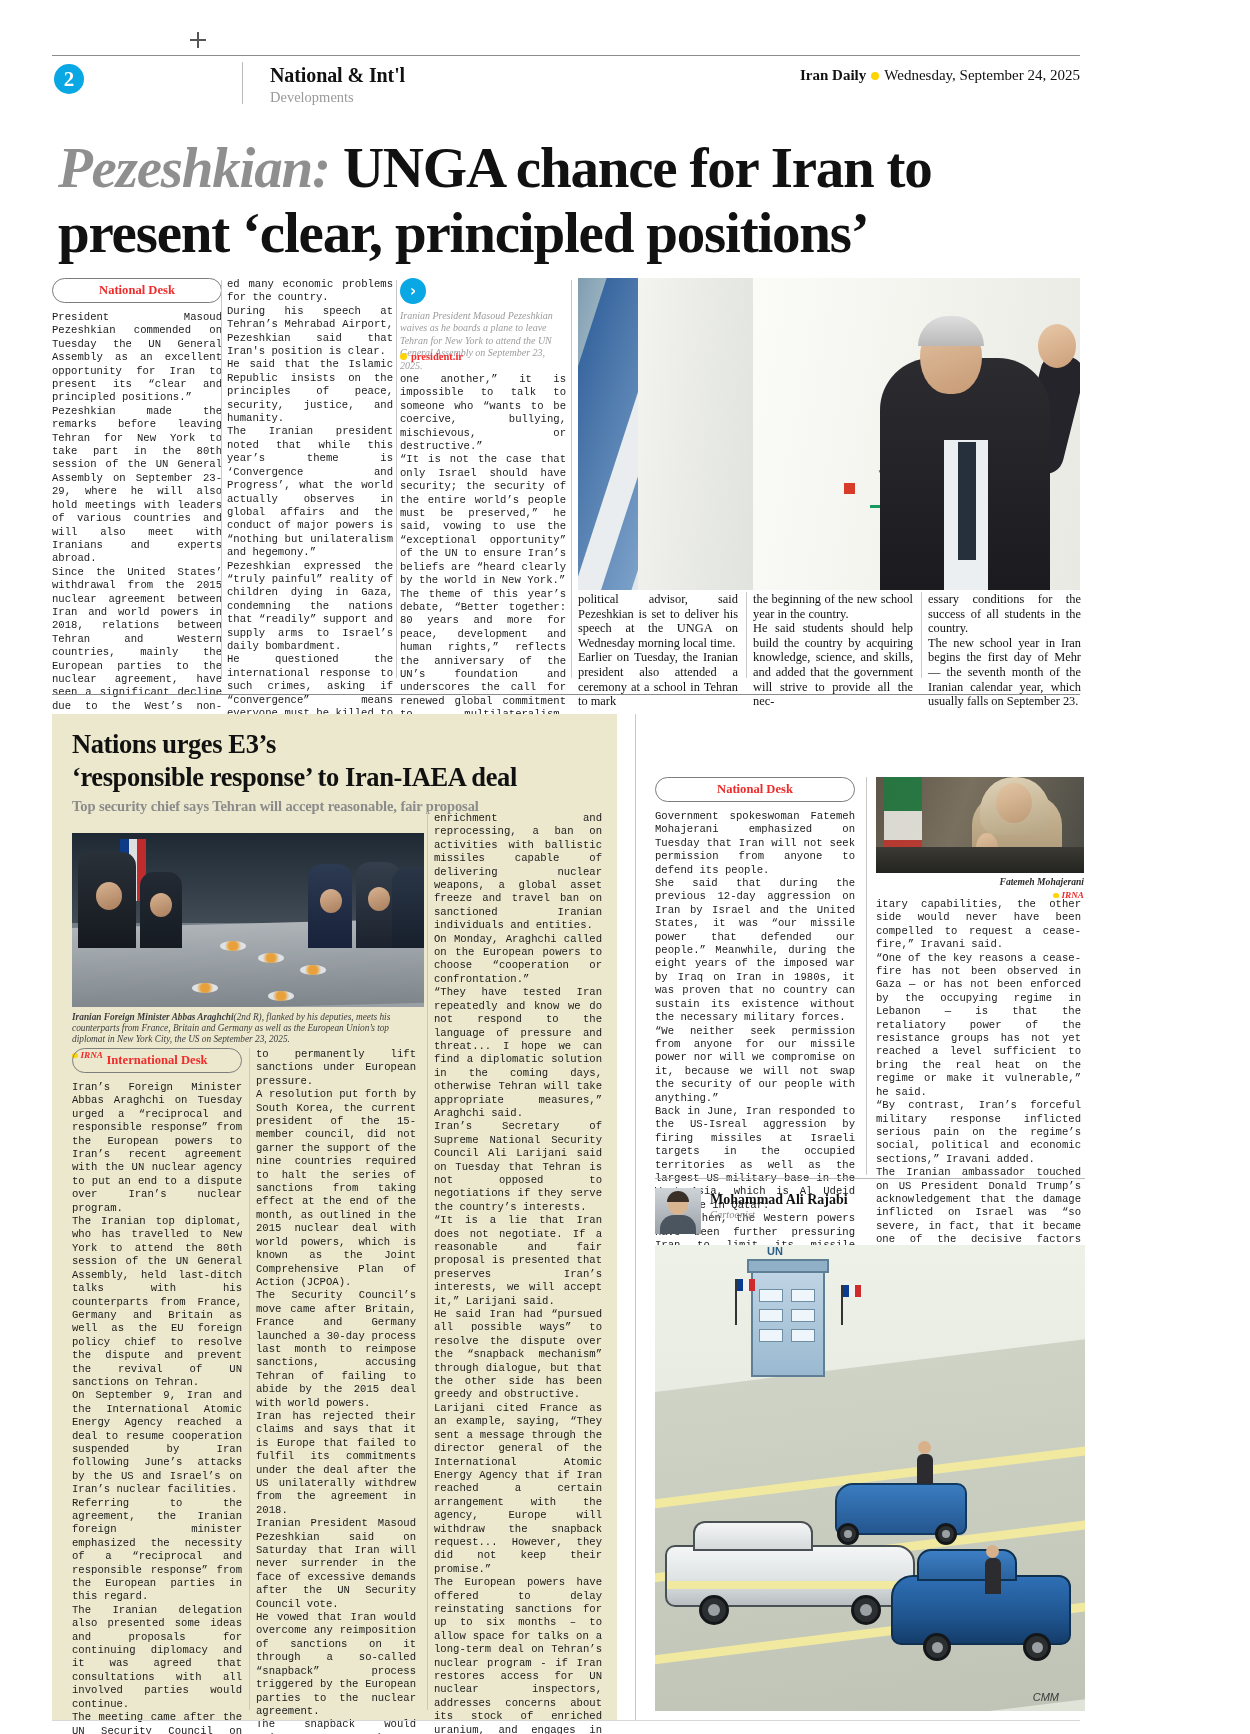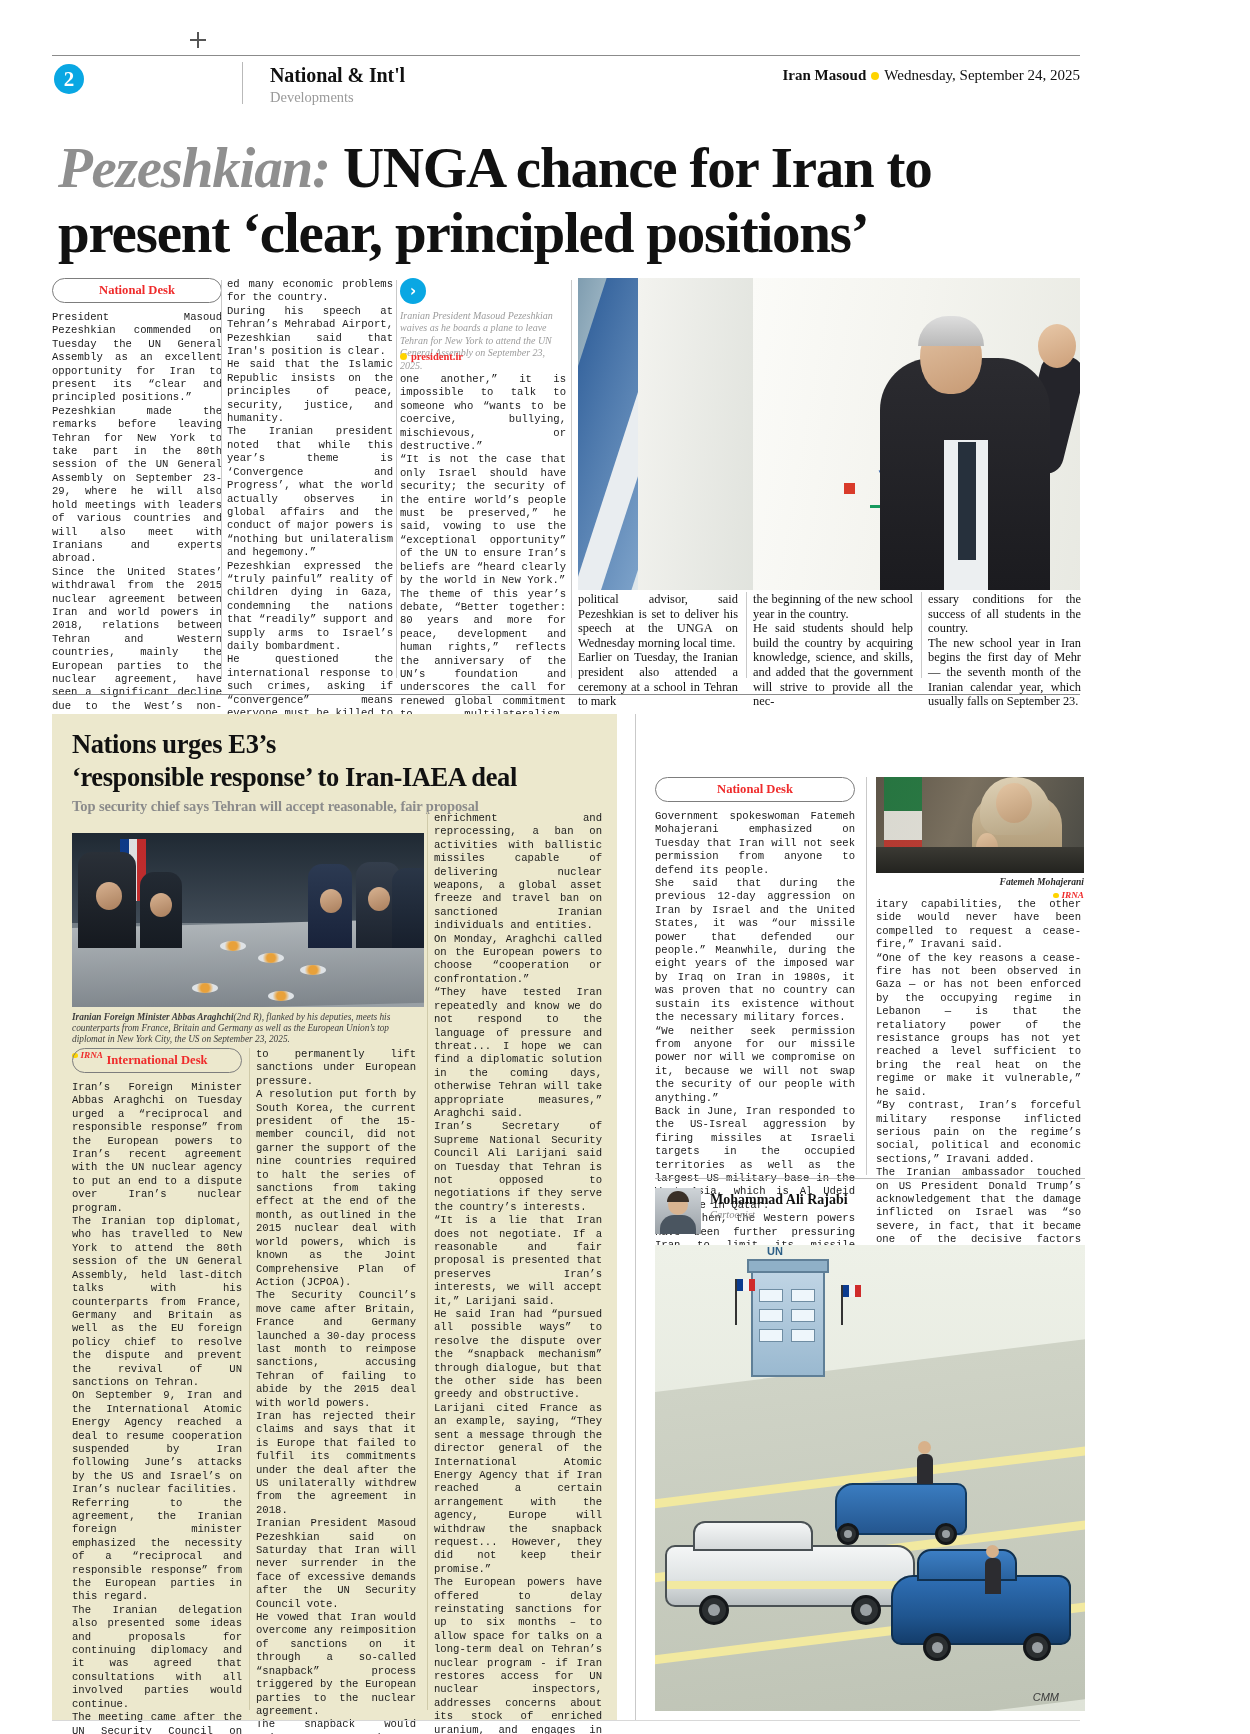--- a/index.html
+++ b/index.html
@@ -310,21 +310,21 @@
 <div class="page">
 
   <div class="crop-mark"></div>
 
   <div class="masthead">
     <div class="pagenum">2</div>
     <div class="sec-divider"></div>
     <div class="sec-title">National &amp; Int'l</div>
     <div class="sec-sub">Developments</div>
     <div class="mast-right">
-      <span class="brand">Iran Masoud</span><span class="dot-yellow"></span><span>Wednesday, September 24, 2025</span>
+      <span class="brand">Iran Daily</span><span class="dot-yellow"></span><span>Wednesday, September 24, 2025</span>
     </div>
   </div>
 
   <div class="headline">
     <span class="kicker">Pezeshkian:</span>
     <span>UNGA chance for Iran to present ‘clear, principled positions’</span>
   </div>
 
   <div class="col" style="left:52px; top:278px; width:170px;">
     <div class="desk">National Desk</div>

